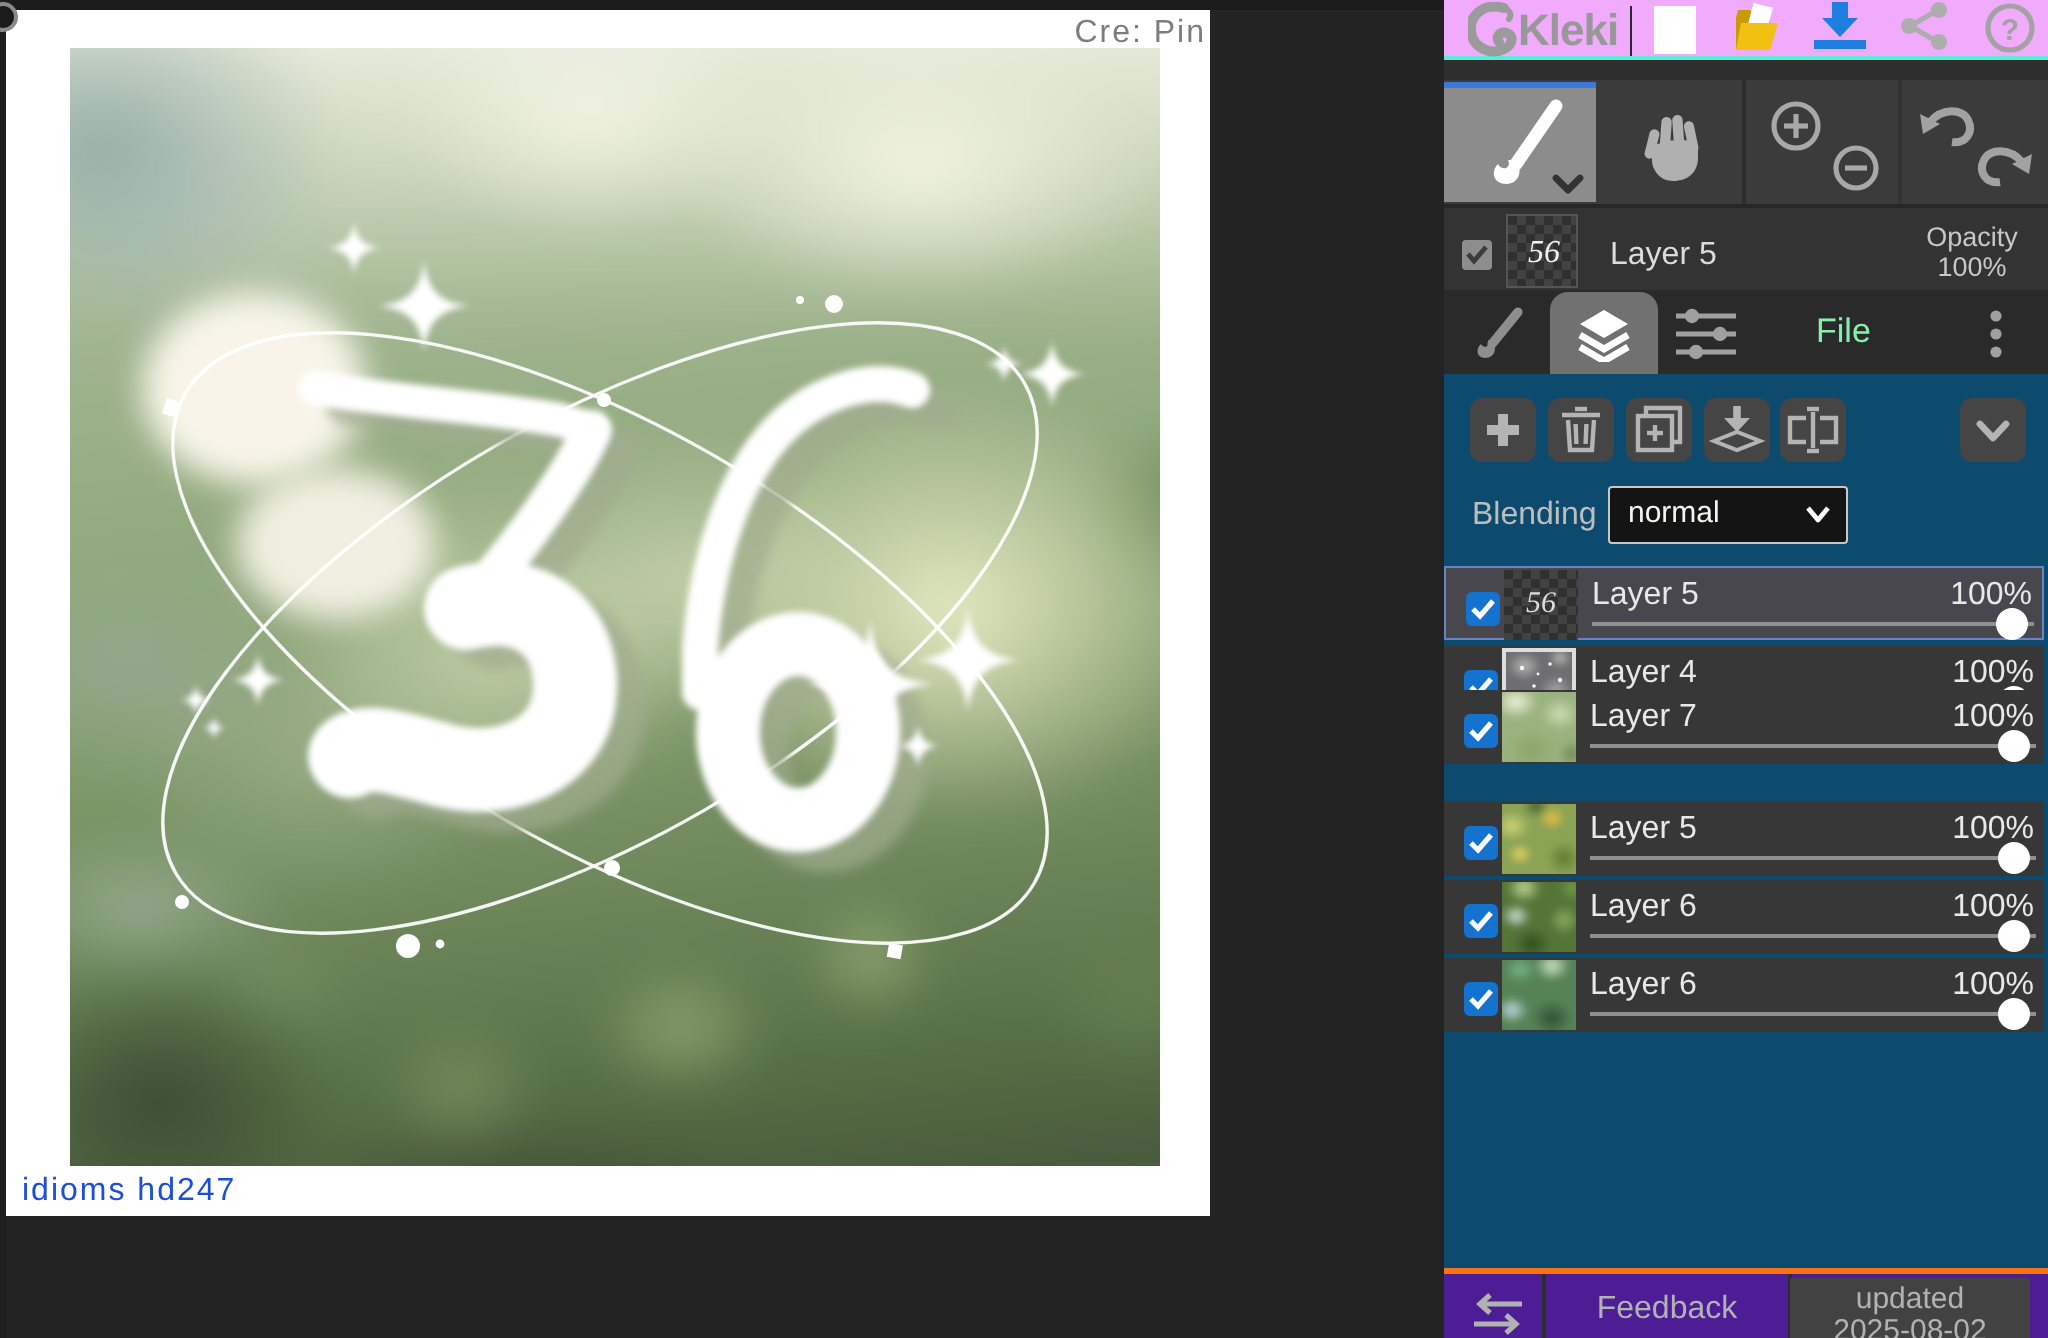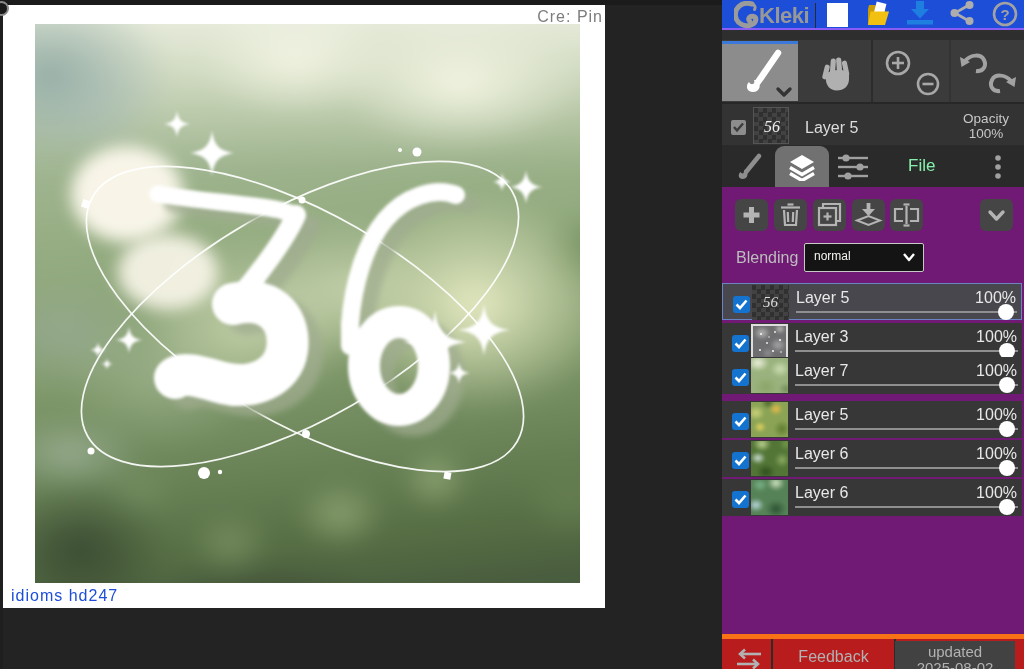--- a/index.html
+++ b/index.html
@@ -34,54 +34,54 @@
       radial-gradient(75px 60px at 560px 500px, rgba(105,130,84,0.75) 0%, rgba(105,130,84,0) 70%),
       radial-gradient(55px 45px at 130px 490px, rgba(120,145,100,0.6) 0%, rgba(120,145,100,0) 70%),
       radial-gradient(120px 90px at 70px 550px, rgba(45,60,42,0.7) 0%, rgba(45,60,42,0) 75%),
       radial-gradient(160px 60px at 250px 600px, rgba(58,74,52,0.65) 0%, rgba(58,74,52,0) 75%),
       linear-gradient(174deg, #b6c6b1 0%, #abbd9f 12%, #a1b693 24%, #97ae84 36%, #8da579 48%, #7e9769 60%, #6c865a 72%, #597146 84%, #4a5e3e 94%, #445740 100%);
   }
   .htext { color:#7d7d7d; font-size:16px; letter-spacing:1px; }
 
   
   #panel { position:absolute; left:722px; top:0; width:302px; height:669px; background:#2f2f2f; }
-  #topbar { position:absolute; left:0; top:0; width:302px; height:30px; background:#1d4ed8;
-    border-bottom:2px solid #8b5cf6; }
+  #topbar { position:absolute; left:0; top:0; width:302px; height:30px; background:#f0abfc;
+    border-bottom:2px solid #5eead4; }
   #toolrow { position:absolute; left:0; top:32px; width:302px; height:70px; background:#3b3b3b; }
   #toolrowTopShade { position:absolute; left:0; top:0; width:302px; height:8px; background:#2e2e2e; }
   #brushBtn { position:absolute; left:0; top:9px; width:76px; height:60px; background:#8c8c8c;
     border-top:3px solid #3c78d8; }
   #layerPrev { position:absolute; left:0; top:102px; width:302px; height:43px; background:#333333;
     border-top:2px solid #272727; }
   #tabrow { position:absolute; left:0; top:145px; width:302px; height:42px; background:#2a2a2a; }
   #activeTab { position:absolute; left:53px; top:1px; width:54px; height:41px; background:#717171;
     border-radius:9px 9px 0 0; }
-  #content { position:absolute; left:0; top:187px; width:302px; height:447px; background:#701a75;padding-left:16px; }
+  #content { position:absolute; left:0; top:187px; width:302px; height:447px; background:#0c4a6e;padding-left:16px; }
   .lbtn { position:absolute; top:12px; width:33px; height:32px; background:#454545; border-radius:6px; }
   #blendLabel { position:absolute; left:14px; top:62px; font-size:16px; color:#bdbdbd; }
   #blendSel { position:absolute; left:82px; top:56px; width:120px; height:29px; background:#141414;
-    border:1.5px solid #c8c8c8; border-radius:2px; color:#f5f5f0; font-size:12px; line-height:25px;
+    border:1.5px solid #c8c8c8; border-radius:2px; color:#f5f5f0; font-size:15px; line-height:25px;
     padding-left:9px; }
 
   .lrow { position:absolute; left:0; width:300px; height:37px; background:#373737; }
   .lrow.sel { background:#47474d; border:1px solid #6b83c2; }
   .lcheck { position:absolute; left:10px; top:12px; width:17px; height:17px; background:#1473cf;
     border-radius:3px; }
   .lthumb { position:absolute; left:29px; top:1px; width:37px; height:35px; overflow:hidden; }
   .tin { position:absolute; left:-5px; top:-5px; width:47px; height:45px; filter:blur(1.6px); }
   .lname { position:absolute; left:73px; top:5px; font-size:16px; color:#e8e8e8; }
   .lpct { position:absolute; right:5px; top:5px; font-size:16px; color:#e8e8e8; }
   .ltrack { position:absolute; left:73px; right:4px; top:27px; height:2px; background:#8f8f8f; }
   .lknob { position:absolute; right:7px; top:20px; width:16px; height:16px; background:#ffffff;
     border-radius:50%; }
   .checker { background:
       repeating-conic-gradient(#424242 0% 25%, #303030 0% 50%) 0 0 / 9px 9px; }
 
-  #botbar { position:absolute; left:0; top:634px; width:302px; height:35px; background:#b91c1c;
-    border-top:5px solid #f97316; }
+  #botbar { position:absolute; left:0; top:634px; width:302px; height:35px; background:#4c1d95;
+    border-top:3px solid #f97316; }
   .bbdiv { position:absolute; top:0; width:2px; height:35px; background:#2c2c2c; }
   .btxt { color:#b2b2b2; }
 </style>
 </head>
 <body>
 <div id="stage">
 
   <div id="canvasArea">
     <div style="position:absolute;left:0;top:0;width:722px;height:5px;background:#1b1b1b"></div>
     <div style="position:absolute;left:0;top:0;width:3px;height:669px;background:#1f1f1f"></div>
@@ -394,26 +394,26 @@
                 <circle cx="22" cy="6" r="0.9"></circle>
                 <circle cx="27" cy="14" r="1.1"></circle>
             <circle cx="14" cy="17" r="0.9"></circle>
                 <circle cx="7" cy="24" r="1.0"></circle>
                 <circle cx="20" cy="25" r="1.1"></circle>
             <circle cx="28" cy="26" r="0.8"></circle>
                 <circle cx="16" cy="11" r="0.7"></circle>
               </g>
             </svg>
         </div>
-        <div class="lname">Layer 3</div>
-          <div class="lpct">100%</div>
-        <div class="ltrack"></div>
-          <div class="lknob"></div>
-      </div>
-      <div class="lrow" style="top:158px;margin-top:12px;">
+        <div class="lname">Layer 4</div>
+          <div class="lpct">100%</div>
+        <div class="ltrack"></div>
+          <div class="lknob"></div>
+      </div>
+      <div class="lrow" style="top:158px;">
         <div class="lcheck"><svg width="17" height="17" viewBox="0 0 17 17">
               <path d="M 3.5 8.5 L 7 12 L 13.5 4.5" fill="none" stroke="#fff" stroke-width="2.6"></path>
             </svg></div>
         <div class="lthumb" style="background:#87a06c;">
           <div class="tin" style="background:
             radial-gradient(16px 12px at 12px 10px, #eef0dd 0%, transparent 70%),
             radial-gradient(14px 12px at 34px 16px, #cdddb3 0%, transparent 70%),
             radial-gradient(16px 14px at 20px 34px, #8aa468 0%, transparent 75%),
             radial-gradient(10px 9px at 40px 36px, #6f8b55 0%, transparent 75%),#9ab37e;"></div>
         </div>

